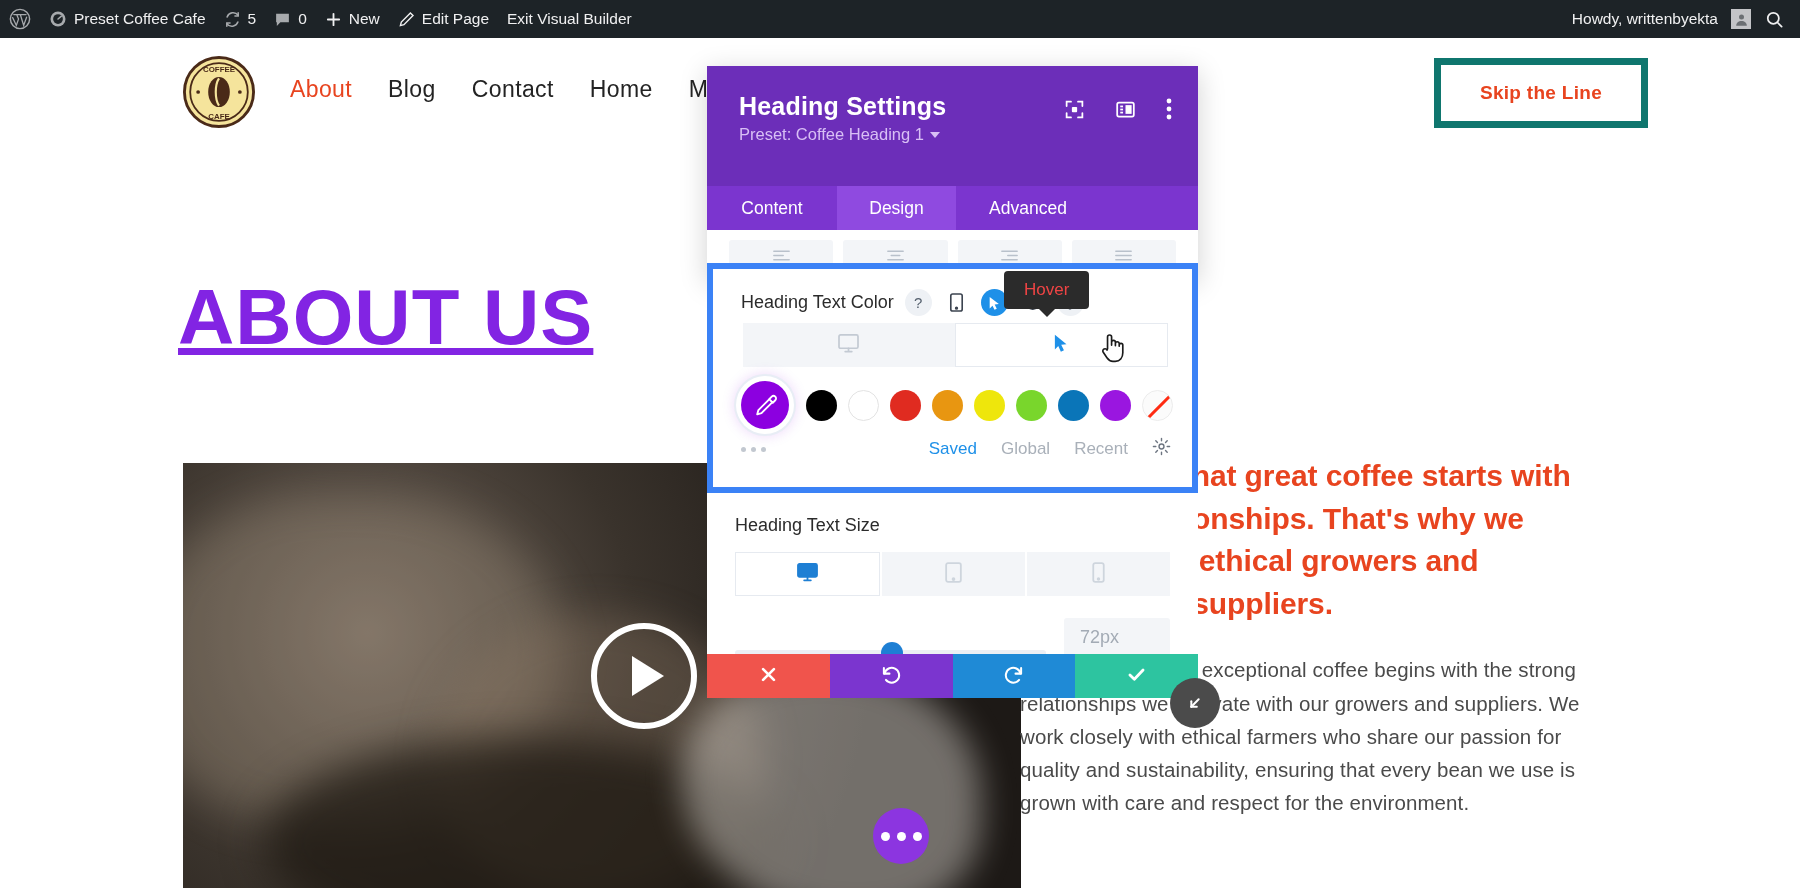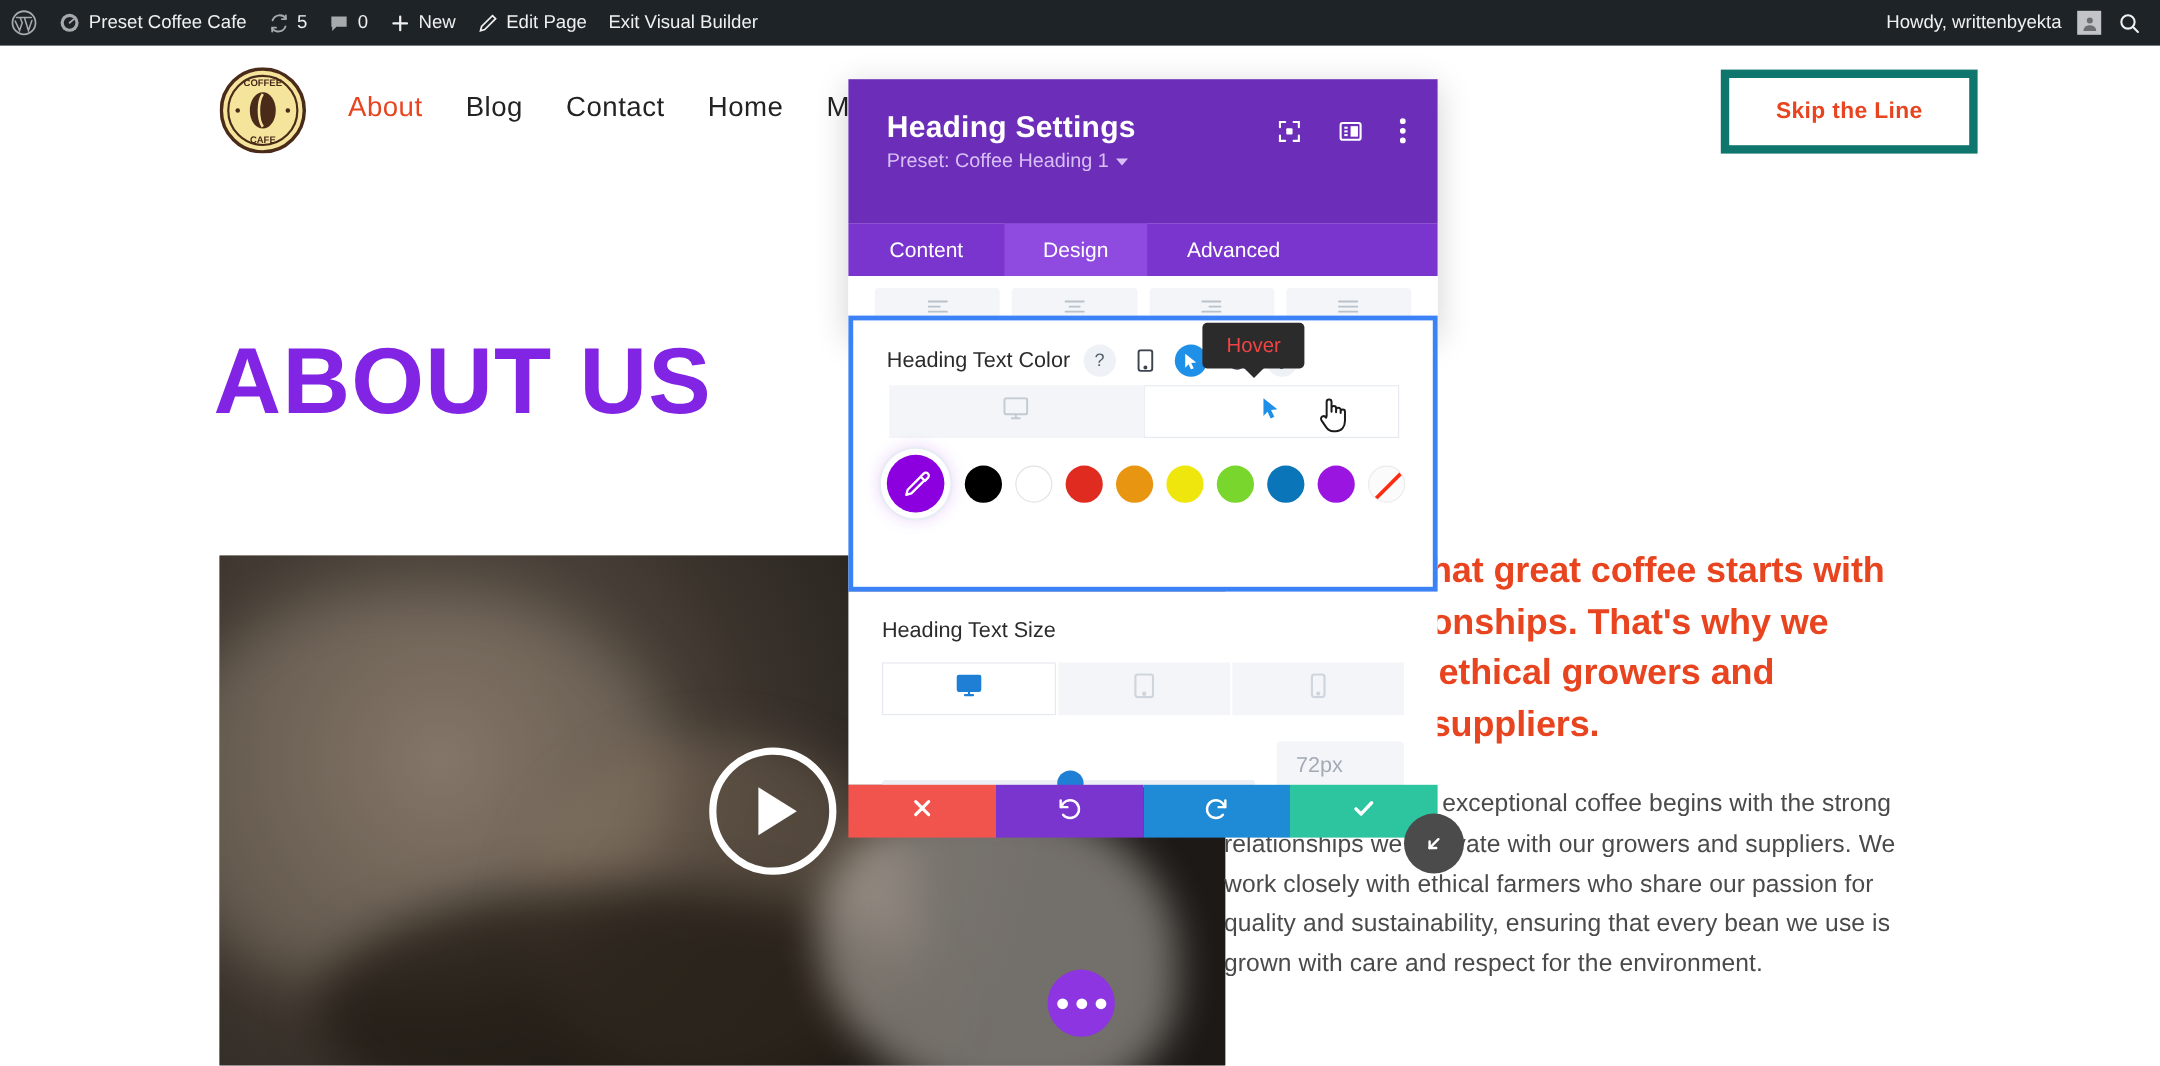--- a/index.html
+++ b/index.html
@@ -66,20 +66,21 @@
     letter-spacing: 0.3px;
     background: #fff;
   }
 
   
   #about-heading {
     position: absolute; left: 178px; top: 278px;
     font-size: 78px; font-weight: bold;
     color: #8224e3; letter-spacing: 1px;
     line-height: 1;
+    text-decoration: underline;
   }
   #video-block {
     position: absolute; left: 183px; top: 463px;
     width: 838px; height: 425px;
     background:
       radial-gradient(circle at 22% 40%, #6e6258 0%, #3a332c 38%, #1d1916 72%),
       linear-gradient(150deg, #55483c 0%, #2a241e 60%, #141110 100%);
     overflow: hidden;
   }
   #video-block .vb-shape-a {
@@ -194,21 +195,21 @@
   }
   #align-row .abox {
     flex: 1; height: 30px; background: #f3f5f8; border-radius: 3px;
     display: flex; align-items: center; justify-content: center;
   }
 
   
   #hl-box {
     position: absolute; left: 707px; top: 263px;
     width: 491px; height: 230px;
-    border: 4px solid #3b82f6;
+    border: 6px solid #3b82f6;
     background: #ffffff;
     z-index: 44;
   }
   #color-label-row {
     position: absolute; left: 28px; top: 20px;
     display: flex; align-items: center; gap: 11px;
   }
   #color-label { font-size: 18px; color: #2b2b2b; }
   .rnd-btn {
     width: 27px; height: 27px; border-radius: 50%;
@@ -601,20 +602,38 @@
     <span class="sw white"></span>
     <span class="sw" style="background:#e02b20"></span>
     <span class="sw" style="background:#e89611"></span>
     <span class="sw" style="background:#eee60c"></span>
     <span class="sw" style="background:#79d62c"></span>
     <span class="sw" style="background:#0a75b8"></span>
     <span class="sw" style="background:#9a16e0"></span>
     <span class="sw none"></span>
   </div>
 
+  <div id="palette-footer">
+    <span id="pf-dots">
+      <i></i>
+        <i></i>
+        <i></i>
+    </span>
+    <span id="pf-links">
+      <span class="lnk active">Saved</span>
+      <span class="lnk">Global</span>
+      <span class="lnk">Recent</span>
+      <span>
+        <svg width="19" height="19" viewBox="0 0 24 24" fill="none" stroke="#6d7581" stroke-width="1.8">
+          <circle cx="12" cy="12" r="3.1"></circle>
+          <path d="M12 1.8v3M12 19.2v3M1.8 12h3M19.2 12h3M4.8 4.8l2.1 2.1M17.1 17.1l2.1 2.1M19.2 4.8l-2.1 2.1M6.9 17.1l-2.1 2.1" stroke-linecap="round"></path>
+        </svg>
+      </span>
+    </span>
+  </div>
 </div>
 
 <div id="size-section">
   <div id="size-label">Heading Text Size</div>
   <div id="size-tabs">
     <div class="zt active">
       <span>
         <svg width="21" height="19" viewBox="0 0 22 20" fill="none" stroke="#1e7fd4" stroke-width="1.9">
             <rect x="1" y="1" width="20" height="13.5" rx="1.6" fill="#1e7fd4"></rect>
             <path d="M11 14.8v3M7.5 18.2h7" stroke-linecap="round"></path>

